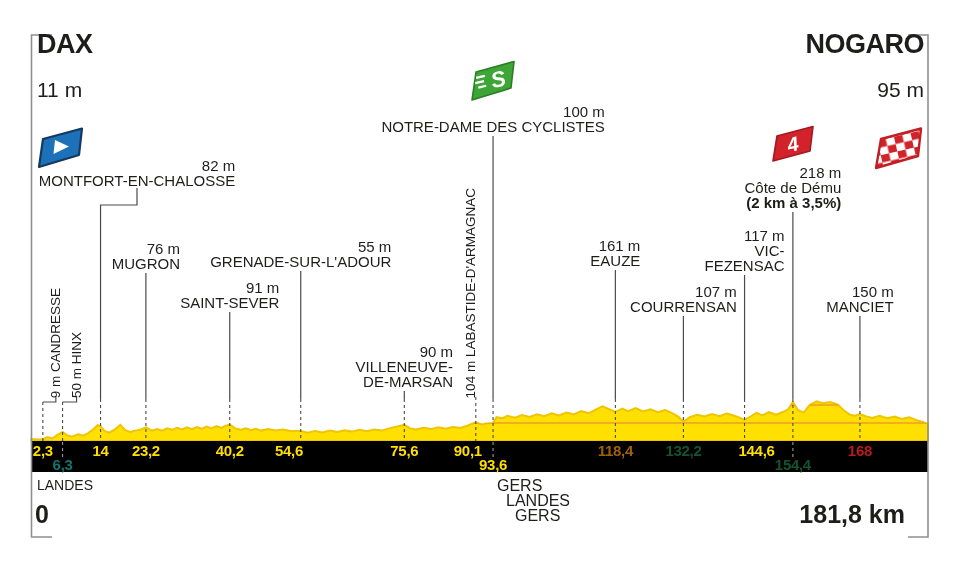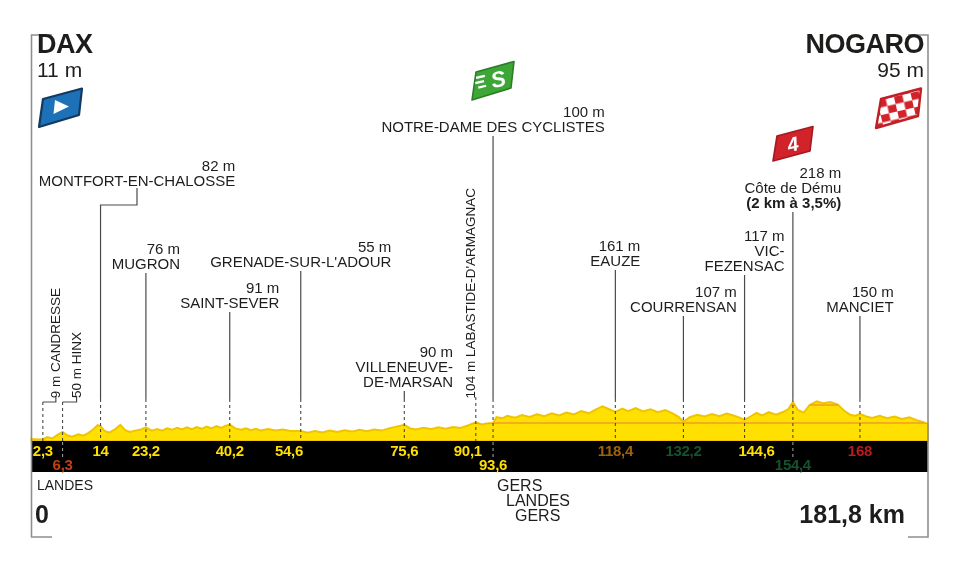--- a/index.html
+++ b/index.html
@@ -1,21 +1,21 @@
 <!DOCTYPE html>
 <html><head>
 <meta charset="utf-8">
 <style>
   html,body{margin:0;padding:0;background:#fff;}
   #stage-root{
     position:relative;width:960px;height:576px;overflow:hidden;background:#fff;
     font-family:"Liberation Sans","DejaVu Sans",sans-serif;color:#1d1d1b;
   }
   #chart-svg{position:absolute;left:0;top:0;}
-  .hdr{position:absolute;top:30px;display:flex;flex-direction:column;}
+  .hdr{position:absolute;top:30px;display:flex;flex-direction:column;gap:20px;}
   .hdr.left{left:37px;align-items:flex-start;}
   .hdr.right{right:36px;align-items:flex-end;text-align:right;}
   .hdr .city{font-size:27px;font-weight:700;letter-spacing:-0.5px;line-height:28px;}
   .hdr .elev{font-size:21px;line-height:22px;margin-top:1px;}
   .hdr .flag{margin-top:5px;}
   .lbl{position:absolute;font-size:15px;line-height:15px;text-align:right;
        white-space:nowrap;transform:translateX(-50%);}
   .lbl .b{font-weight:700;}
   .lbl span{display:block;}
   .rotlabel{position:absolute;writing-mode:vertical-rl;transform:rotate(180deg);
@@ -164,21 +164,21 @@
       <path d="M6 12 L42 2.5 L39 27 L2 37 Z" fill="#D2232A" stroke="#A31920" stroke-width="1.6" stroke-linejoin="round"></path>
       <text transform="rotate(-13 22 19)" x="16" y="27" font-size="20" font-weight="bold" font-style="italic" fill="#fff" font-family="Liberation Sans, sans-serif">4</text>
       </svg></div>
       <div class="lbl" style="left: 859.949px; top: 284px;">
         <span>150 m</span>
         <span>MANCIET</span>
       </div>
     </div>
   <div id="band-labels">
       <div class="bandnum" style="color: rgb(255, 222, 0); left: 42.8419px; top: 443px;">2,3</div>
-      <div class="bandnum" style="color: #c2410c; left: 62.5668px; top: 457px;">6,3</div>
+      <div class="bandnum" style="color: #0f766e; left: 62.5668px; top: 457px;">6,3</div>
       <div class="bandnum" style="color: rgb(255, 222, 0); left: 100.537px; top: 443px;">14</div>
       <div class="bandnum" style="color: rgb(255, 222, 0); left: 145.905px; top: 443px;">23,2</div>
       <div class="bandnum" style="color: rgb(255, 222, 0); left: 229.736px; top: 443px;">40,2</div>
       <div class="bandnum" style="color: rgb(255, 222, 0); left: 289px; top: 443px;">54,6</div>
       <div class="bandnum" style="color: rgb(255, 222, 0); left: 404.302px; top: 443px;">75,6</div>
       <div class="bandnum" style="color: rgb(255, 222, 0); left: 467.805px; top: 443px;">90,1</div>
       <div class="bandnum" style="color: rgb(255, 222, 0); left: 493.064px; top: 457px;">93,6</div>
       <div class="bandnum" style="color: #a16207; left: 615.359px; top: 443px;">118,4</div>
       <div class="bandnum" style="color: #14532d; left: 683.41px; top: 443px;">132,2</div>
       <div class="bandnum" style="color: rgb(255, 222, 0); left: 744.558px; top: 443px; margin-left: 12px;">144,6</div>

